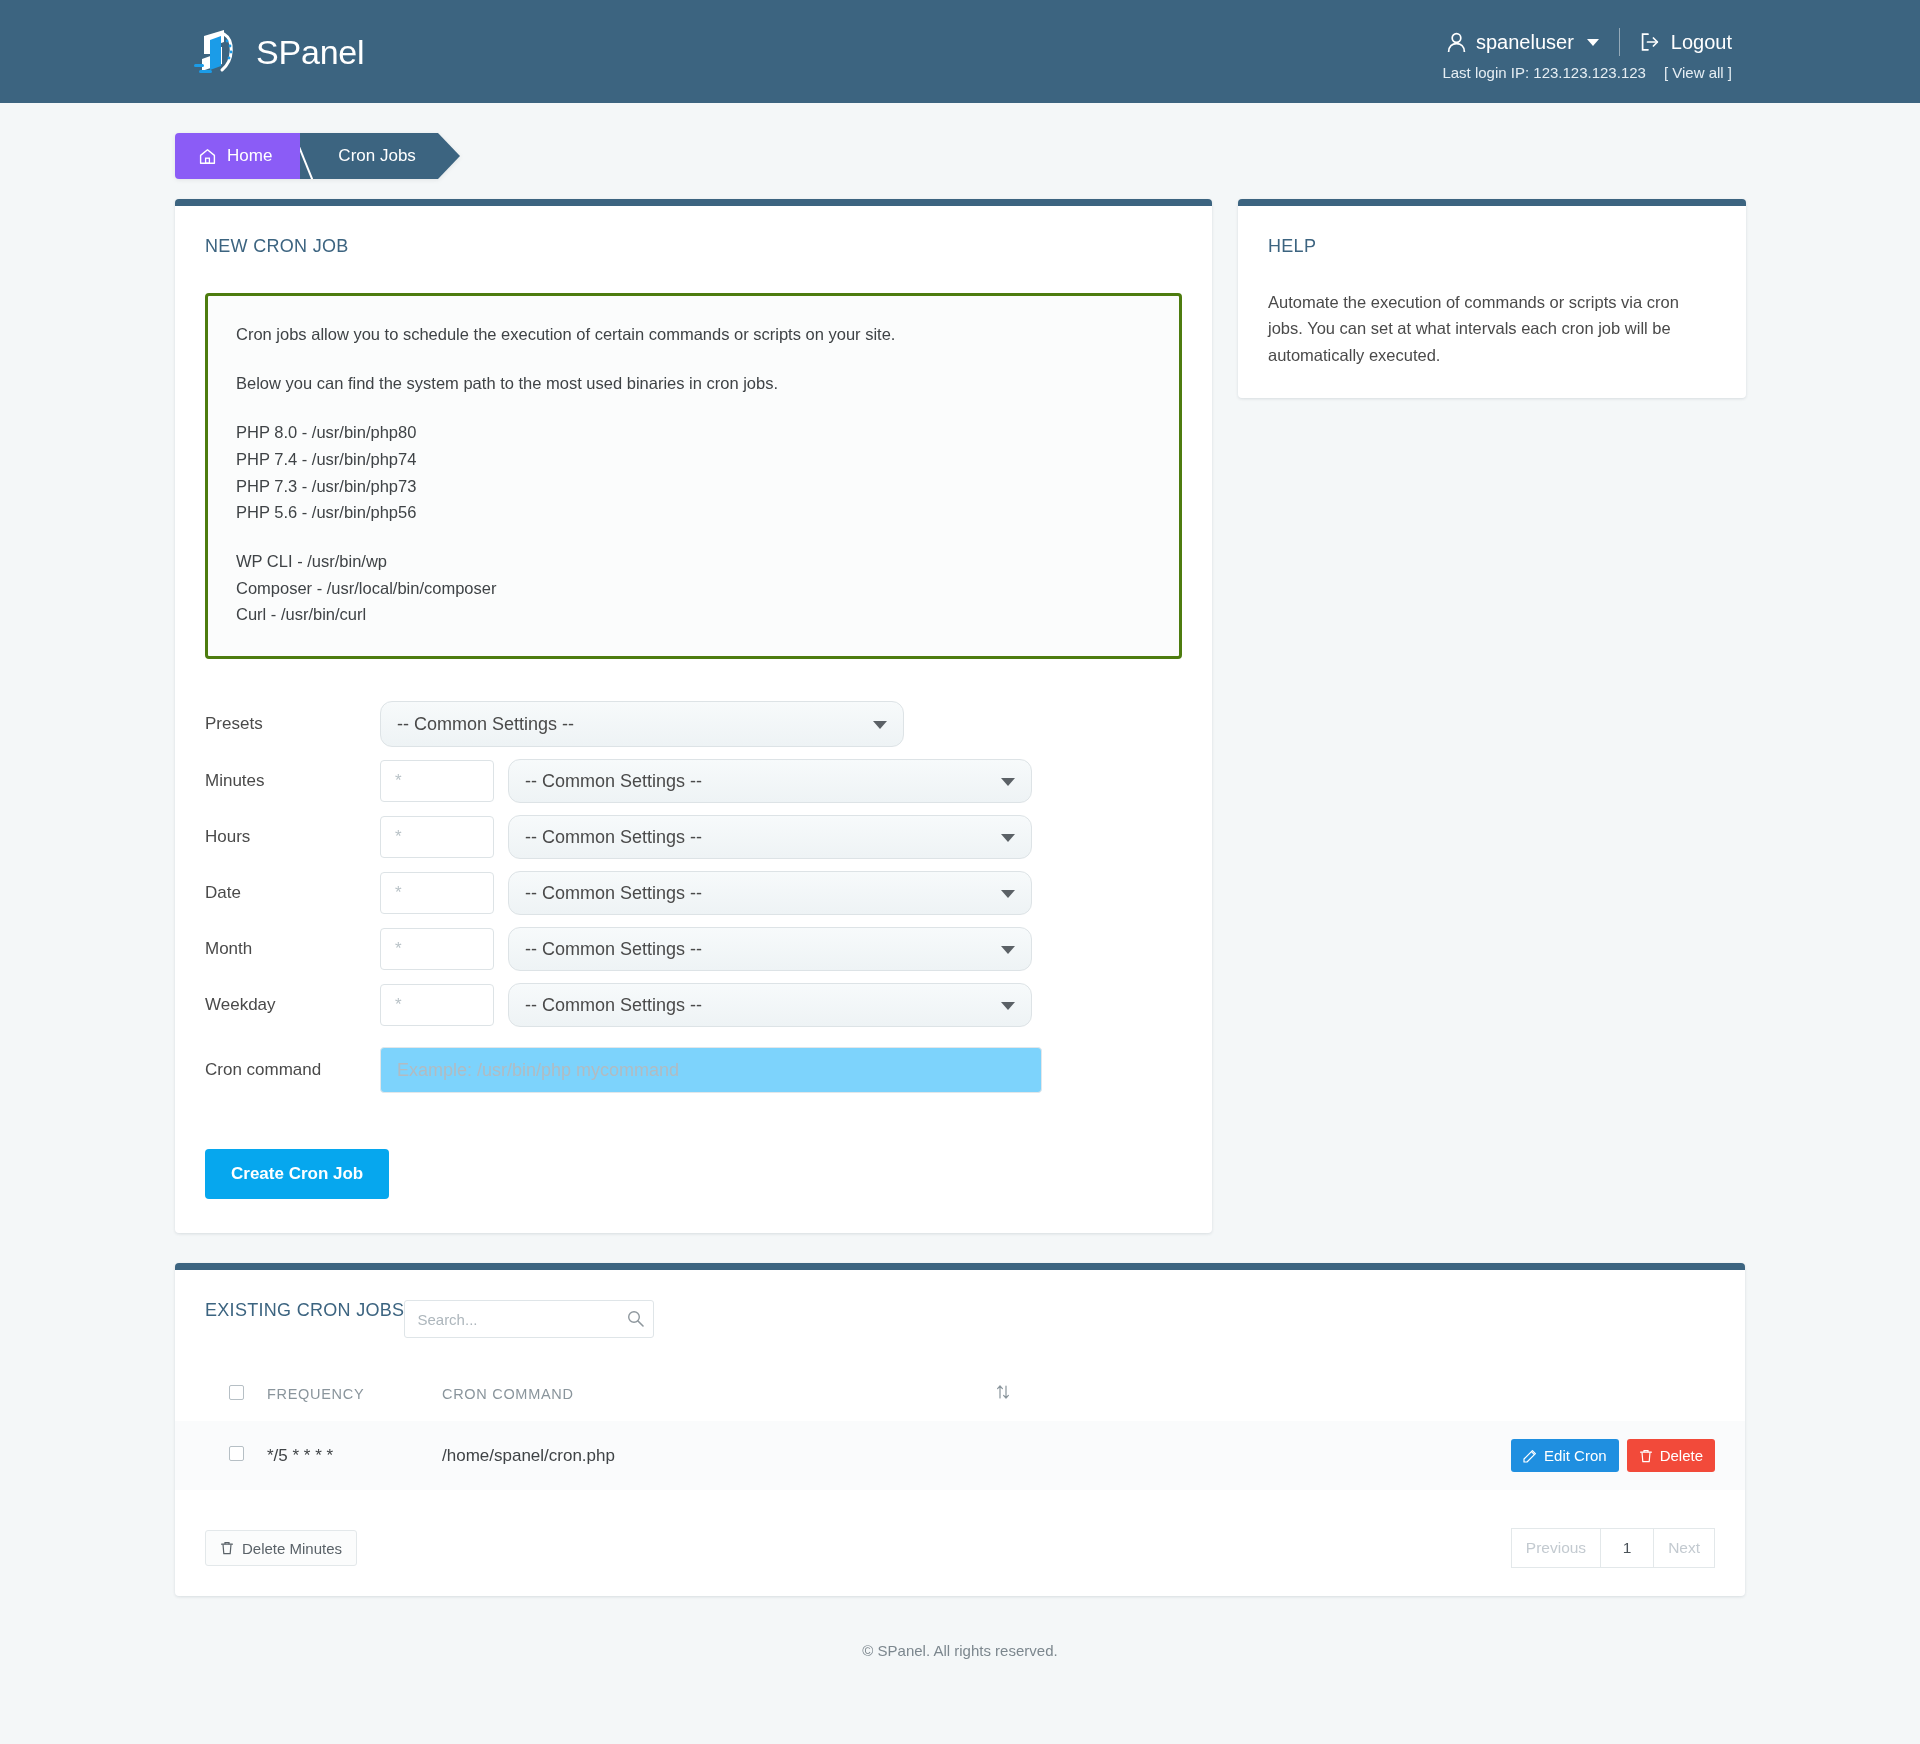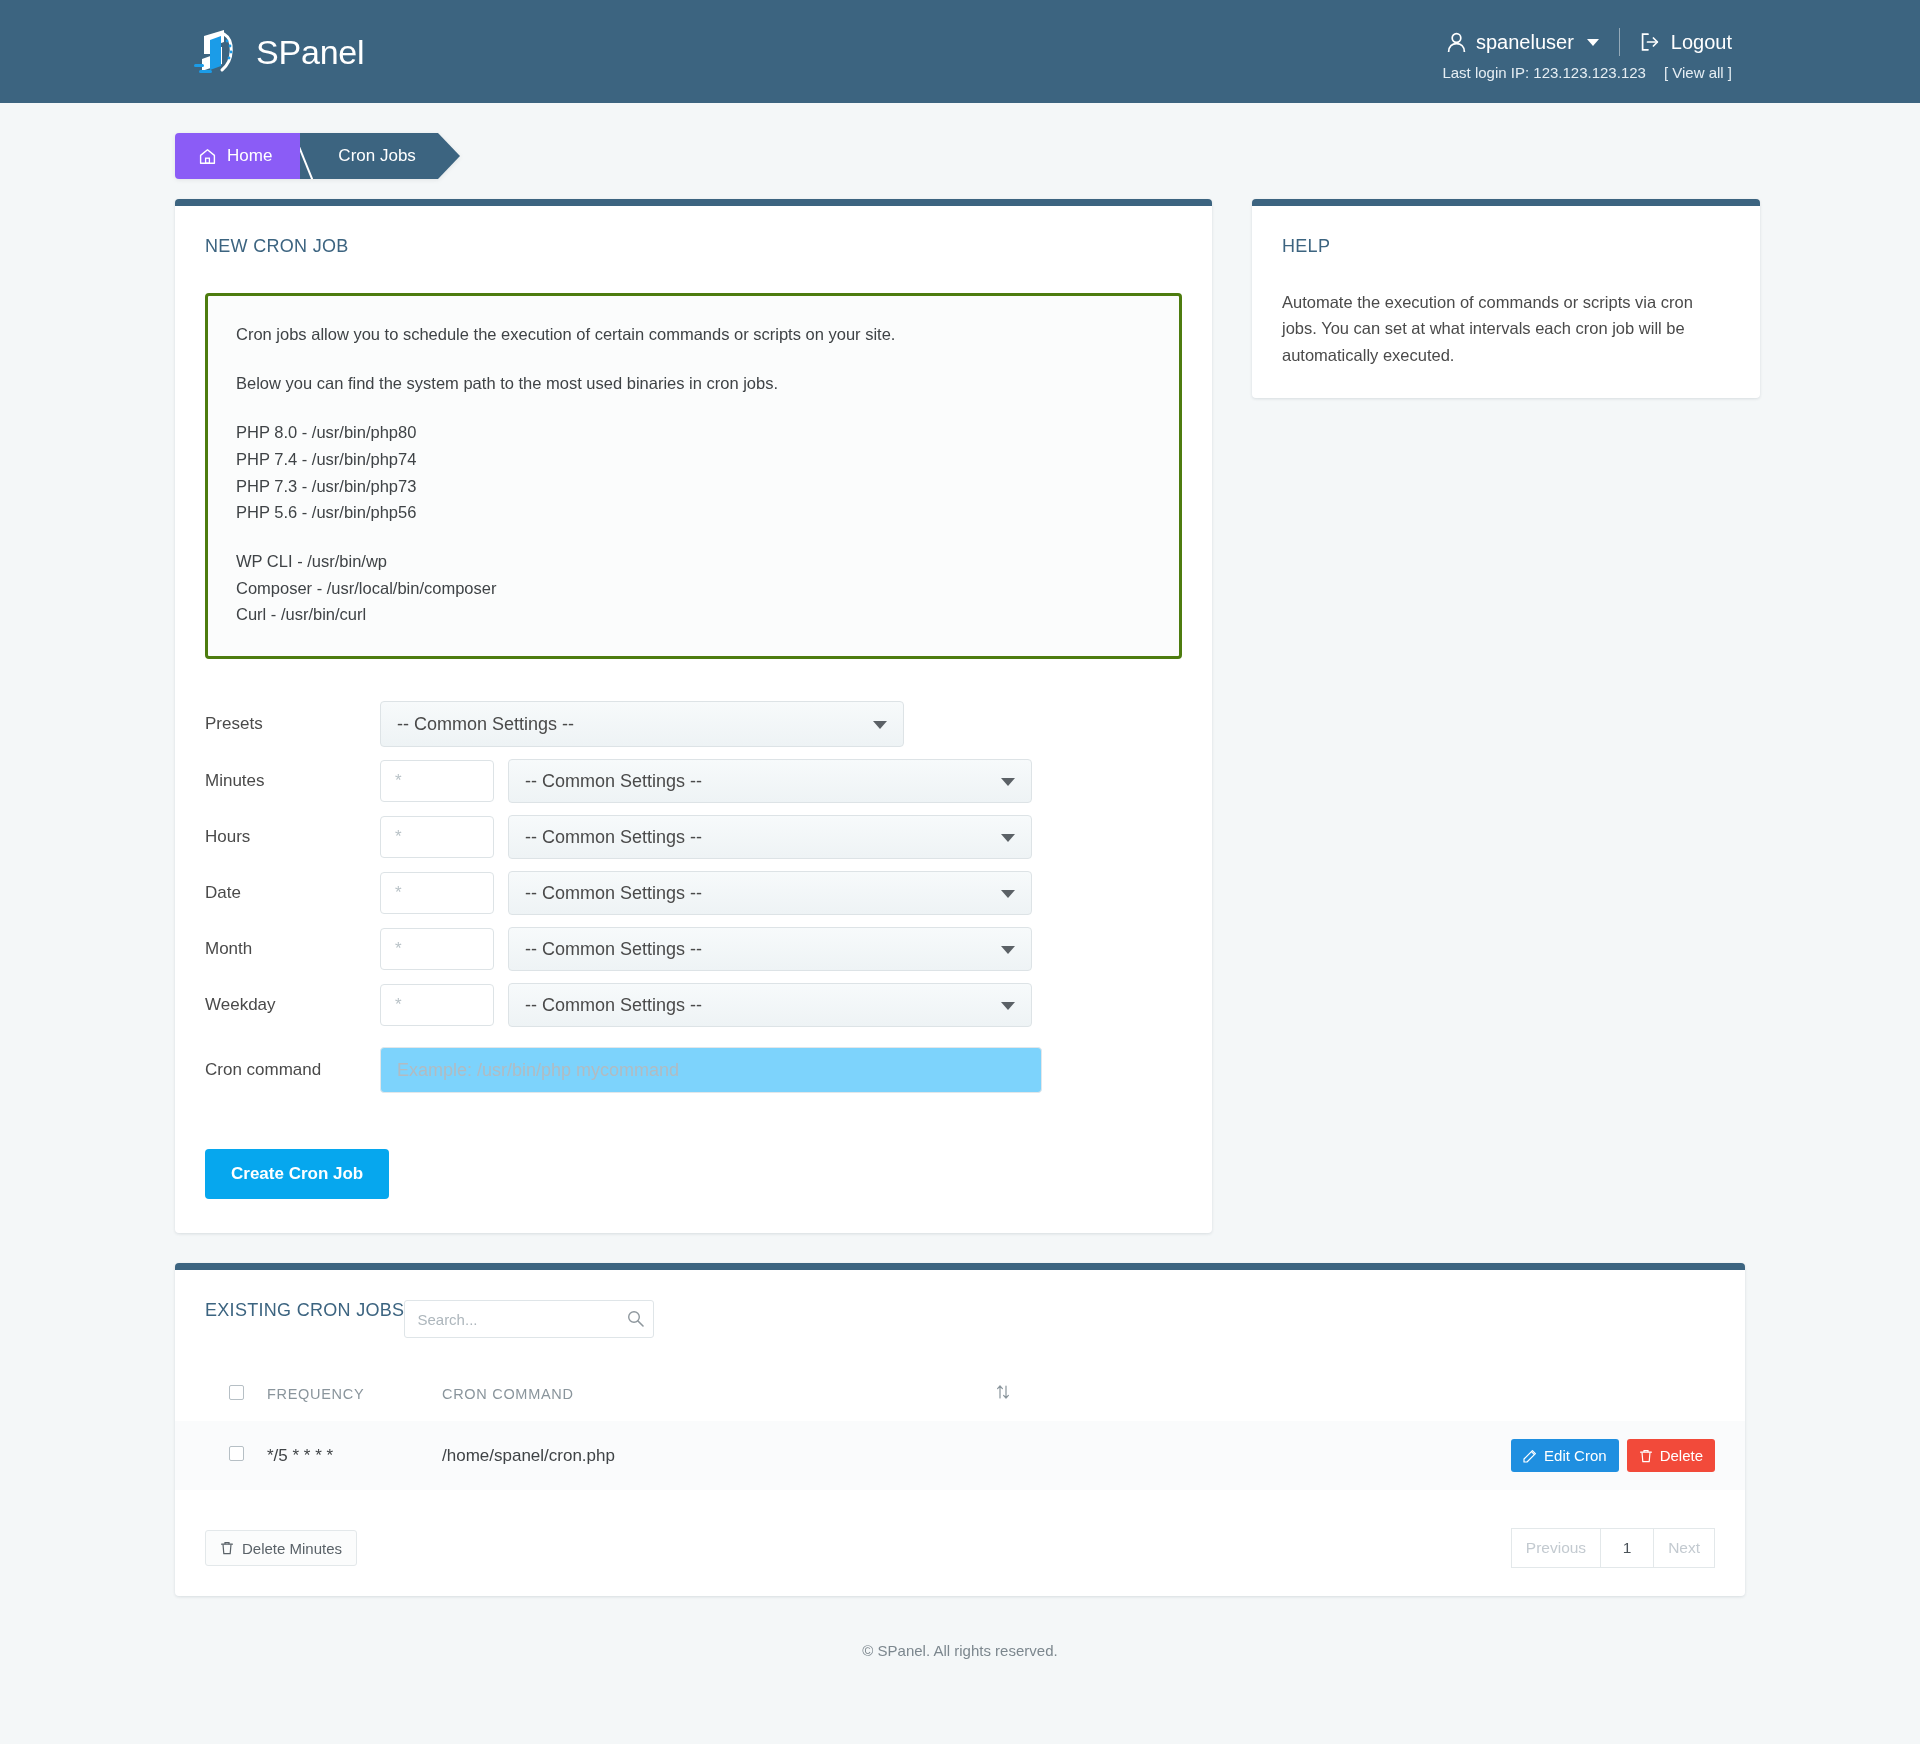--- a/index.html
+++ b/index.html
@@ -120,21 +120,21 @@
     border-left: 22px solid #3c6480;
   }
   .home-icon { width: 17px; height: 17px; display:inline-block; }
 
   
   .page {
     margin: 0 auto;
     width: 1920px;
     padding: 0 175px;
   }
-  .row-main { display: flex; gap: 40px; align-items: flex-start; margin-top: 20px; }
+  .row-main { display: flex; gap: 26px; align-items: flex-start; margin-top: 20px; }
 
   .card {
     background: #ffffff;
     border-radius: 4px;
     box-shadow: 0 1px 3px rgba(20,40,60,0.12);
     border-top: 7px solid #3c6480;
     position: relative;
   }
   .card-title {
     font-size: 18px;
@@ -194,21 +194,21 @@
     font-size: 17px;
     color: #3f4346;
     font-family: "Liberation Sans", sans-serif;
     outline: none;
   }
   .txtinput::placeholder { color: #b9c2c7; }
 
   .sel {
     height: 44px;
     border: 1px solid #dde3e6;
-    border-radius: 4px;
+    border-radius: 12px;
     background: linear-gradient(#f7fafb, #eef3f5);
     display: flex;
     align-items: center;
     padding: 13px 16px;
     font-size: 18px;
     color: #4a4a4a;
     position: relative;
     cursor: pointer;
     user-select: none;
   }

